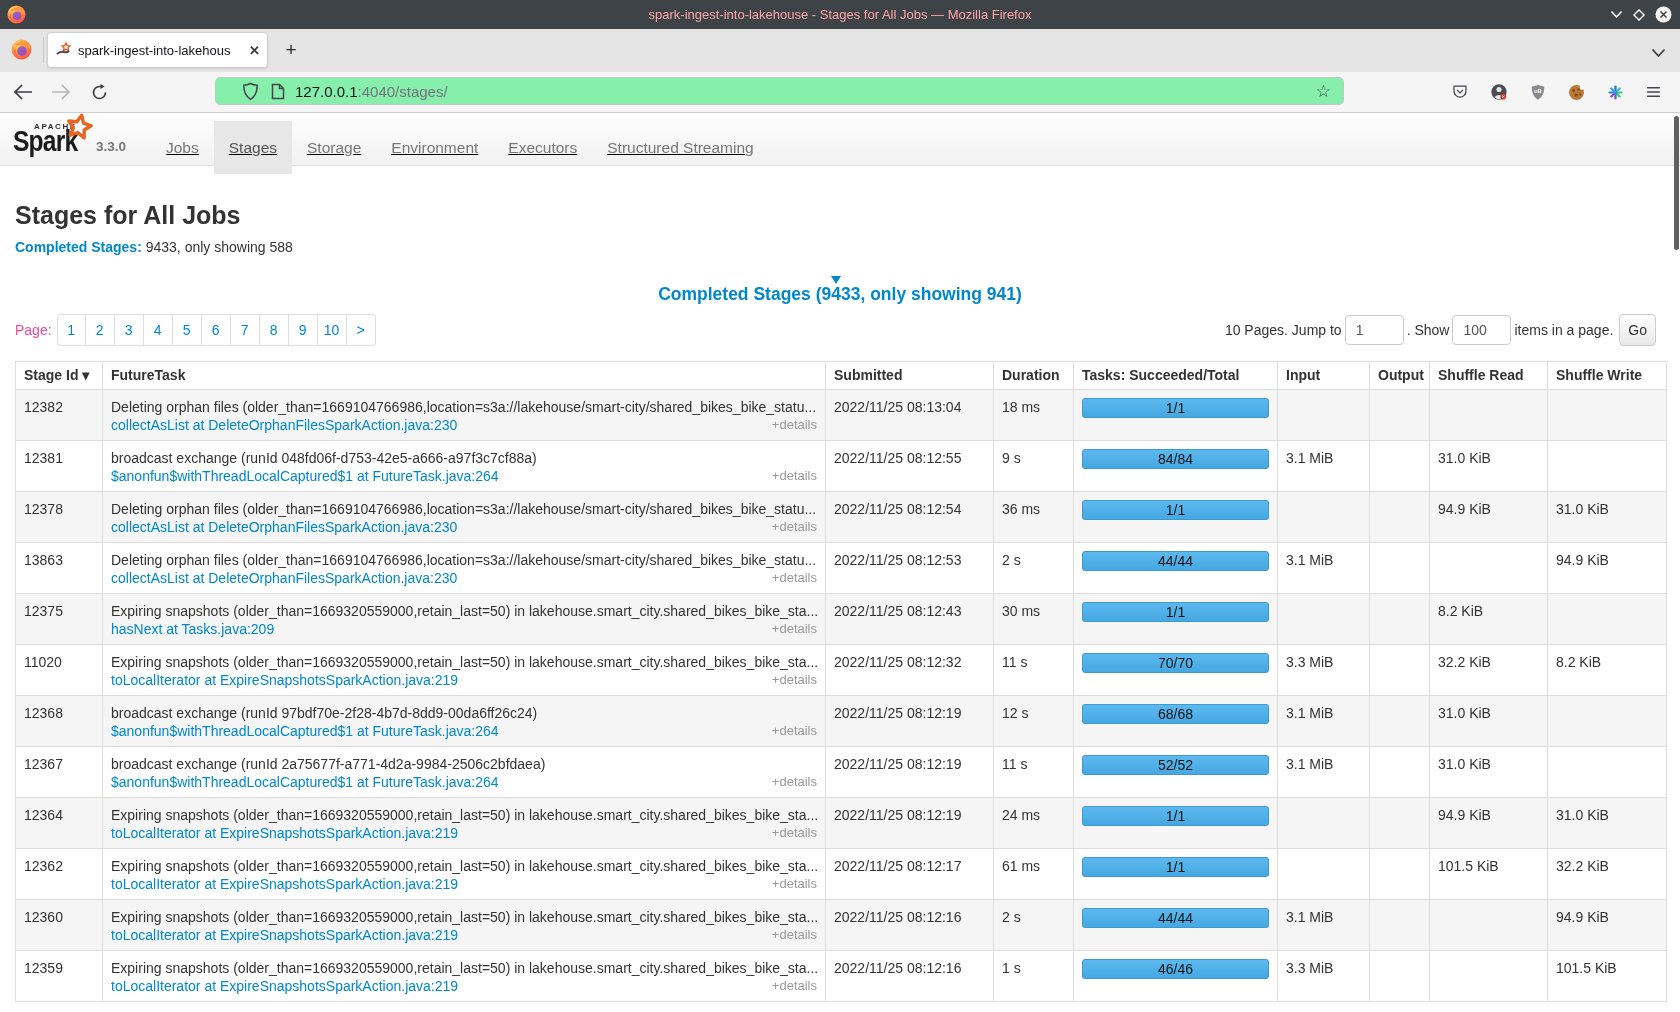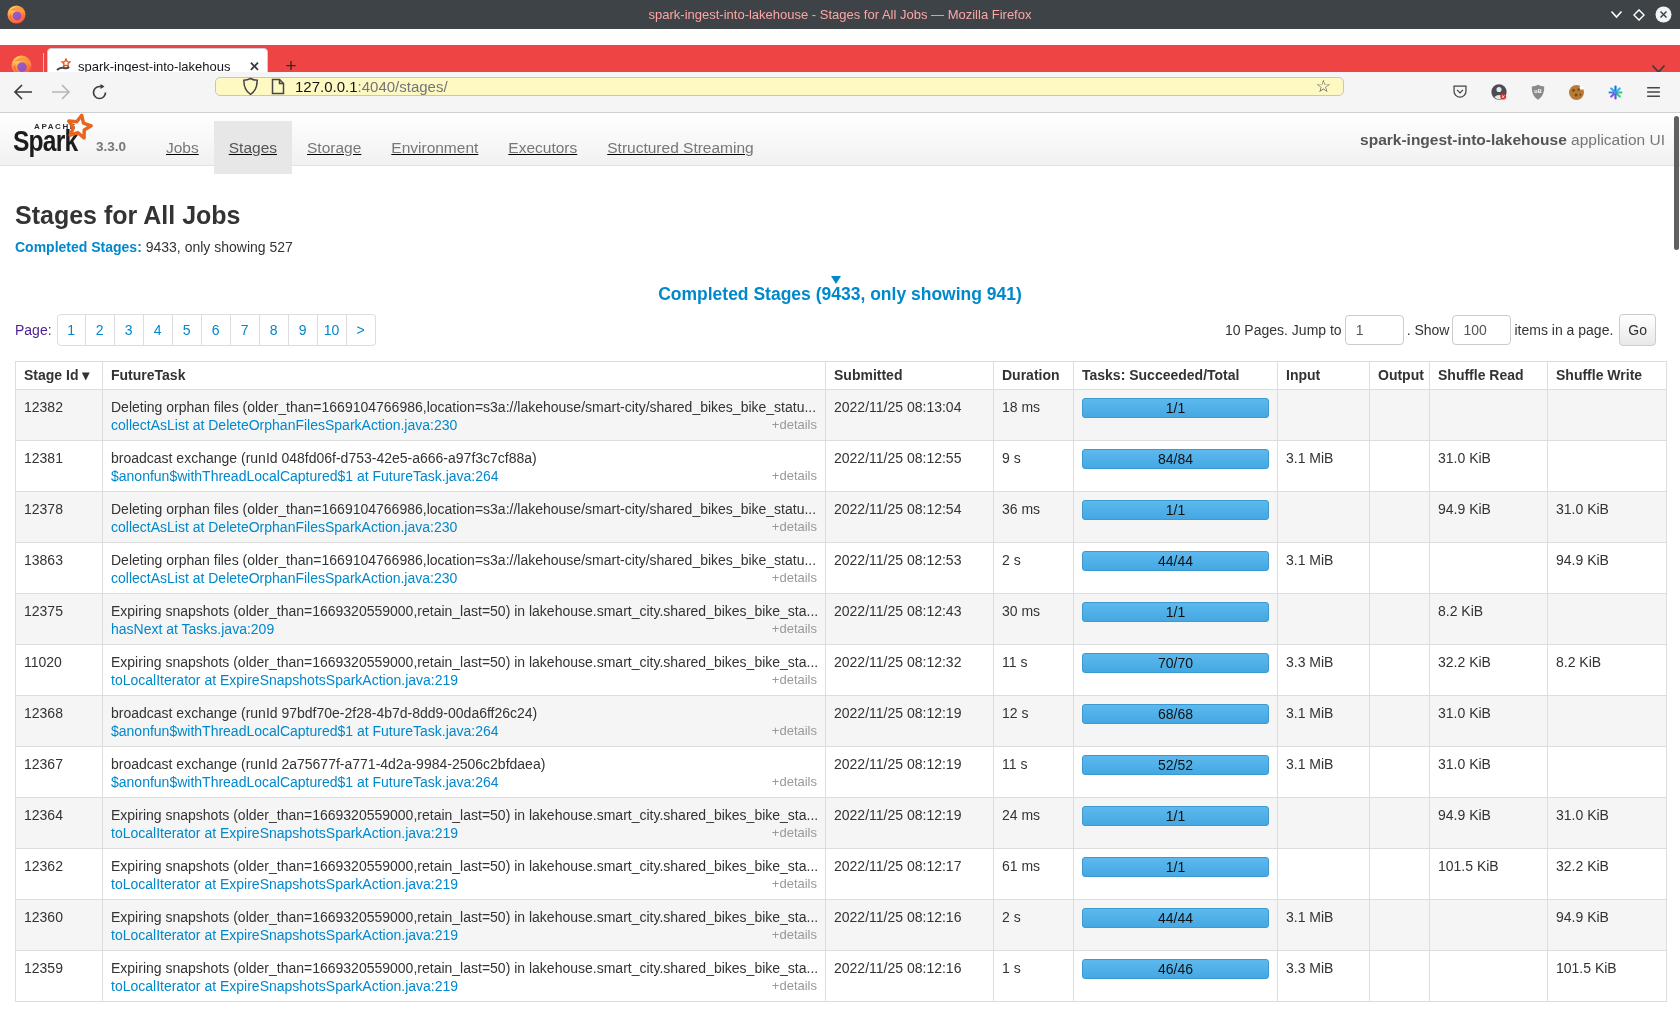--- a/index.html
+++ b/index.html
@@ -6,33 +6,33 @@
 html,body { margin:0; padding:0; }
 body { width:1680px; height:1012px; overflow:hidden; background:#fff; font-family:"Liberation Sans",sans-serif; position:relative; }
 
 
 .titlebar { position:absolute; left:0; top:0; width:1680px; height:29px; background:#3e4347; }
 .tb-logo { position:absolute; left:7px; top:5px; }
 .win-title { position:absolute; left:0; right:0; top:0; height:29px; line-height:29px; text-align:center; color:#fca5a5; font-size:13px; }
 .win-controls { position:absolute; right:8px; top:0; height:29px; display:flex; align-items:center; gap:10px; }
 
 
-.tabstrip { position:absolute; left:0; top:45px; width:1680px; height:48px; background:#ef4444; border-bottom:1px solid #d4d4d6; }
+.tabstrip { position:absolute; left:0; top:29px; width:1680px; height:48px; background:#e5e5e5; border-bottom:1px solid #d4d4d6; }
 .ffview { position:absolute; left:11px; top:10px; }
 .ts-sep { position:absolute; left:43px; top:8px; width:1px; height:26px; background:#c9c9cc; }
 .tab { position:absolute; left:47px; top:3px; width:221px; height:36px; background:#fff; border:1px solid #cfcfd3; border-radius:4px; box-shadow:0 1px 2px rgba(0,0,0,.1); display:flex; align-items:center; padding:0 7px; }
 .tab-title { font-size:13px; color:#15141a; white-space:nowrap; overflow:hidden; flex:1; margin-left:7px; }
 .tab-close { font-size:13px; color:#3a3a40; margin-left:4px; font-weight:bold; }
 .newtab { position:absolute; left:278px; top:8px; width:26px; height:26px; text-align:center; line-height:25px; font-size:19px; color:#2b2b30; }
 .alltabs { position:absolute; right:14px; top:19px; }
 
 
 .toolbar { position:absolute; left:0; top:72px; width:1680px; height:41px; background:#f5f5f6; border-bottom:1px solid #cfcfd2; }
 .navbtn { position:absolute; top:5px; width:30px; height:30px; display:flex; align-items:center; justify-content:center; }
-.urlbar { position:absolute; left:215px; top:5px; width:1129px; height:19px; background:#fef9c3; border:1px solid #c6c6ca; border-radius:5px; display:flex; align-items:center; padding:0 12px 0 26px; }
+.urlbar { position:absolute; left:215px; top:5px; width:1129px; height:28px; background:#86efac; border:1px solid #c6c6ca; border-radius:5px; display:flex; align-items:center; padding:0 12px 0 26px; }
 .url-text { font-size:15px; margin-left:10px; flex:1; white-space:nowrap; overflow:hidden; }
 .url-host { color:#15141a; }
 .url-rest { color:#74737b; }
 .url-star { color:#45454a; font-size:17px; }
 .tb-icons { position:absolute; right:18px; top:5px; height:30px; display:flex; align-items:center; gap:20px; }
 .tb-icons svg { transform:scale(0.85); }
 
 
 .content { position:absolute; left:0; top:113px; width:1680px; height:899px; background:#fff; }
 .spark-nav { position:relative; height:53px; background:linear-gradient(#ffffff,#f1f1f1); border-bottom:1px solid #e2e2e2; }
@@ -48,21 +48,21 @@
 .nav-app b { color:#555; }
 
 
 .container { padding:0 15px; }
 .page-title { font-size:25px; font-weight:bold; color:#333; margin:34px 0 10px 0; line-height:30px; }
 .status-line { font-size:14px; color:#333; margin:0 0 7px 0; line-height:14px; }
 .status-line .lbl { color:#0088cc; font-weight:bold; }
 .section-head { font-size:17.5px; font-weight:bold; color:#0088cc; margin:20px 0 0 0; display:flex; align-items:center;flex-direction:column; }
 .tri { width:0; height:0; border-top:8px solid #0088cc; border-left:5.5px solid transparent; border-right:5.5px solid transparent; margin-right:8px; margin-top:2px; }
 .pagerow { margin-top:9px; display:flex; align-items:center; height:32px; }
-.page-label { font-size:14px; color:#4c1d95; margin-right:5px; }
+.page-label { font-size:14px; color:#ec4899; margin-right:5px; }
 .pbtns { display:flex; }
 .pbtn { min-width:29px; height:32px; line-height:30px; text-align:center; font-size:14px; color:#0088cc; background:#fff; border:1px solid #ddd; border-left:none; padding:0 6px; }
 .pbtn:first-child { border-left:1px solid #ddd; border-radius:4px 0 0 4px; }
 .pbtn:last-child { border-radius:0 4px 4px 0; }
 .pager-right { margin-left:auto; display:flex; align-items:center; font-size:14px; color:#333; }
 .jumpbox { width:59px; height:30px; border:1px solid #ccc; border-radius:4px; font-size:14px; color:#555; padding:0 0 0 10px; margin:0 3px; font-family:"Liberation Sans",sans-serif; }
 .go-btn { height:32px; padding:0 8px; margin-left:6px; margin-right:9px; border:1px solid #ccc; border-radius:4px; background:linear-gradient(#ffffff,#e8e8e8); font-size:14px; color:#333; font-family:"Liberation Sans",sans-serif; }
 
 
 table.stages { margin-top:15px; width:1651px; border-collapse:collapse; table-layout:fixed; font-size:14px; }
@@ -255,26 +255,25 @@
       <span class="logo-version">3.3.0</span>
     </div>
     <ul class="nav-items">
         <li class="nav-item">Jobs</li>
         <li class="nav-item active">Stages</li>
         <li class="nav-item">Storage</li>
         <li class="nav-item">Environment</li>
         <li class="nav-item">Executors</li>
         <li class="nav-item">Structured Streaming</li>
       </ul>
-    <div class="nav-app"><b>spark-ingest-into-lakehouse</b><span> application UI</span></div>
   </nav>
 
   <div class="container">
     <div class="page-title">Stages for All Jobs</div>
-    <p class="status-line"><a class="lbl" href="#" style="text-decoration:none">Completed Stages:</a><span> 9433, only showing 527</span></p>
+    <p class="status-line"><a class="lbl" href="#" style="text-decoration:none">Completed Stages:</a><span> 9433, only showing 588</span></p>
 
     <div class="section-head">
       <span class="tri"></span>
       <span>Completed Stages (9433, only showing 941)</span>
     </div>
 
     <div class="pagerow">
       <span class="page-label">Page:</span>
       <span class="pbtns">
           <span class="pbtn">1</span>

